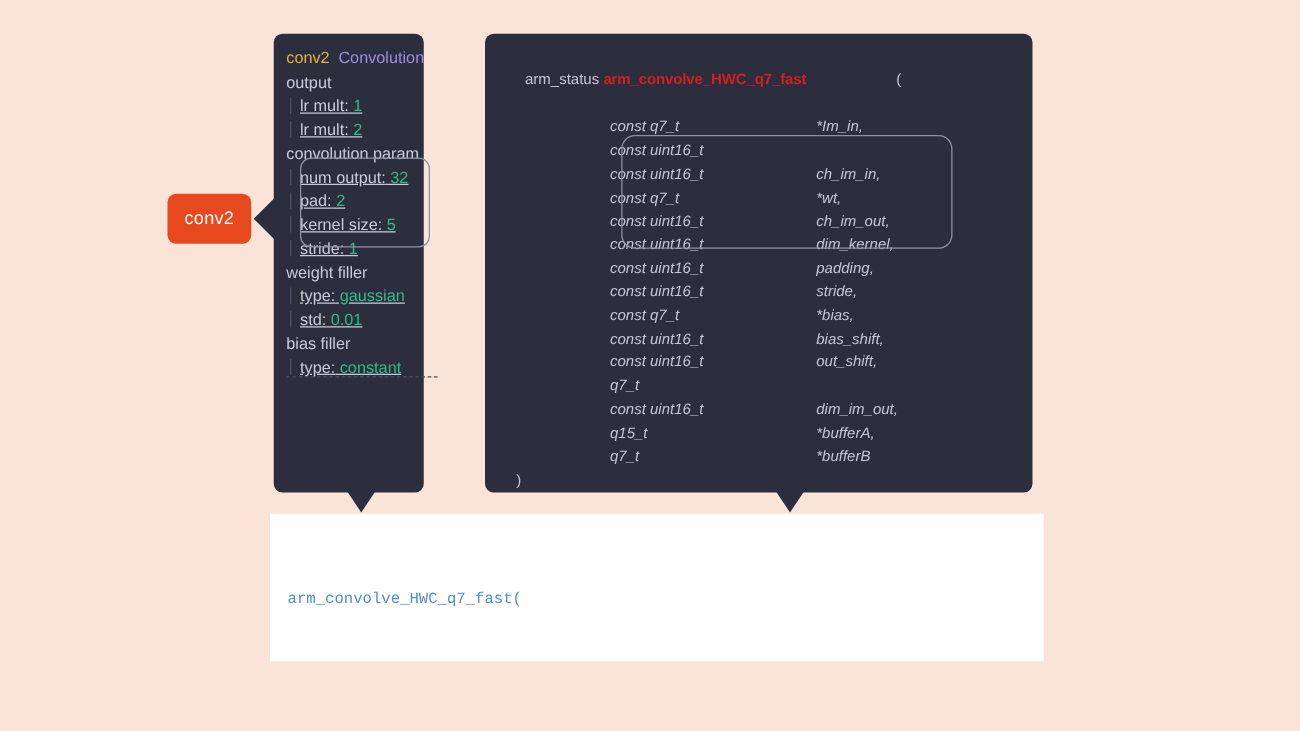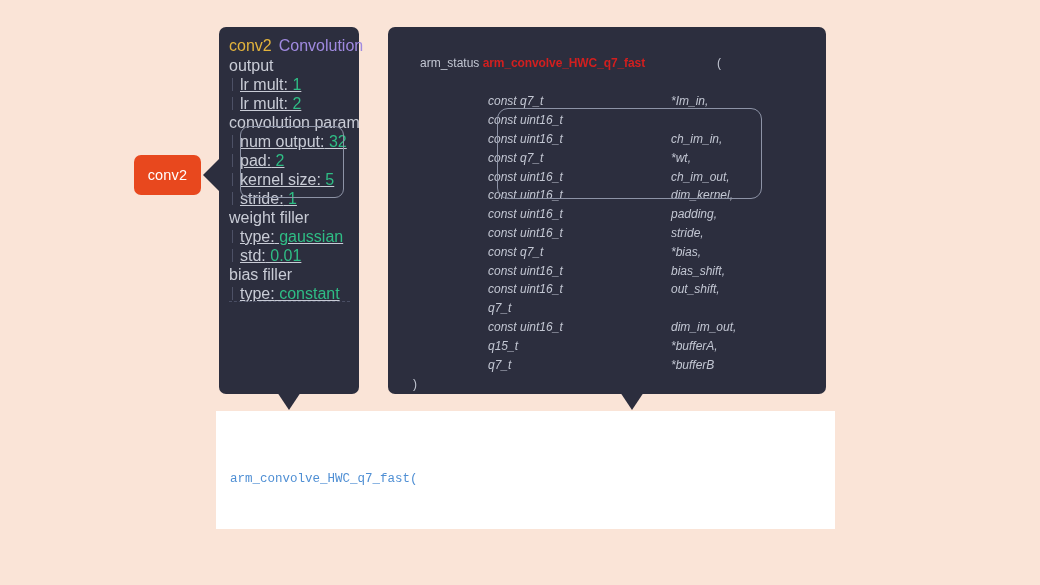--- a/index.html
+++ b/index.html
@@ -54,24 +54,24 @@
   
   .panel {
     position: absolute;
     background: #2c2e3e;
     border-radius: 7px;
   }
 
   #prototxt-panel {
     left: 219px;
     top: 27px;
-    width: 140px;
+    width: 120px;
     height: 367px;
     padding: 9px 17px 0 10px;
-    font-size: 16px;
+    font-size: 13px;
     line-height: 19px;
     color: #c9ccd6;
   }
 
   #signature-panel {
     left: 388px;
     top: 27px;
     width: 438px;
     height: 367px;
     padding: 8px 12px 0 12px;
@@ -138,21 +138,20 @@
     letter-spacing: -0.1px;
   }
   #sig-header .paren { color: #c3c7d3; }
 
   .sig-row {
     display: flex;
     padding-left: 88px;
     font-style: italic;
     color: #c3c7d3;
     white-space: pre;
-    gap: 18px;
   }
   .sig-row .sig-type { width: 165px; flex: 0 0 165px; }
   .sig-row .sig-arg  { flex: 1 1 auto; }
 
   #sig-close {
     font-style: normal;
     color: #c3c7d3;
     padding-left: 13px;
     margin-top: 1px;
   }

